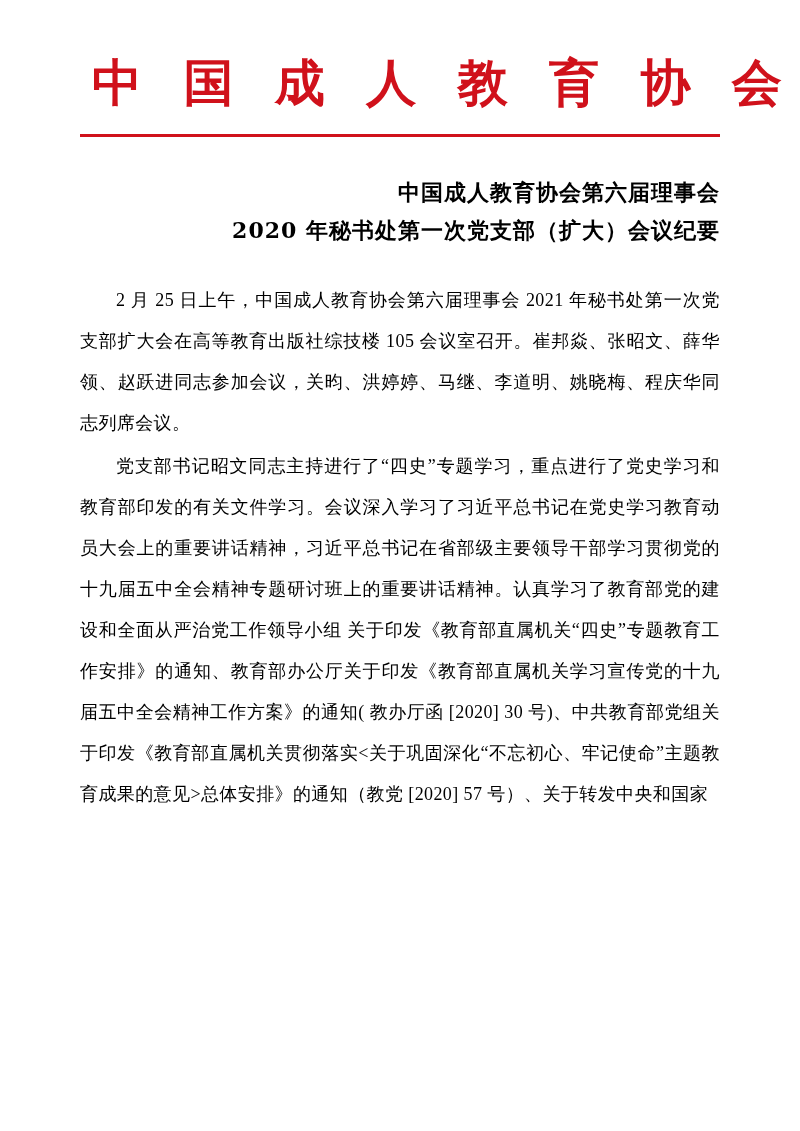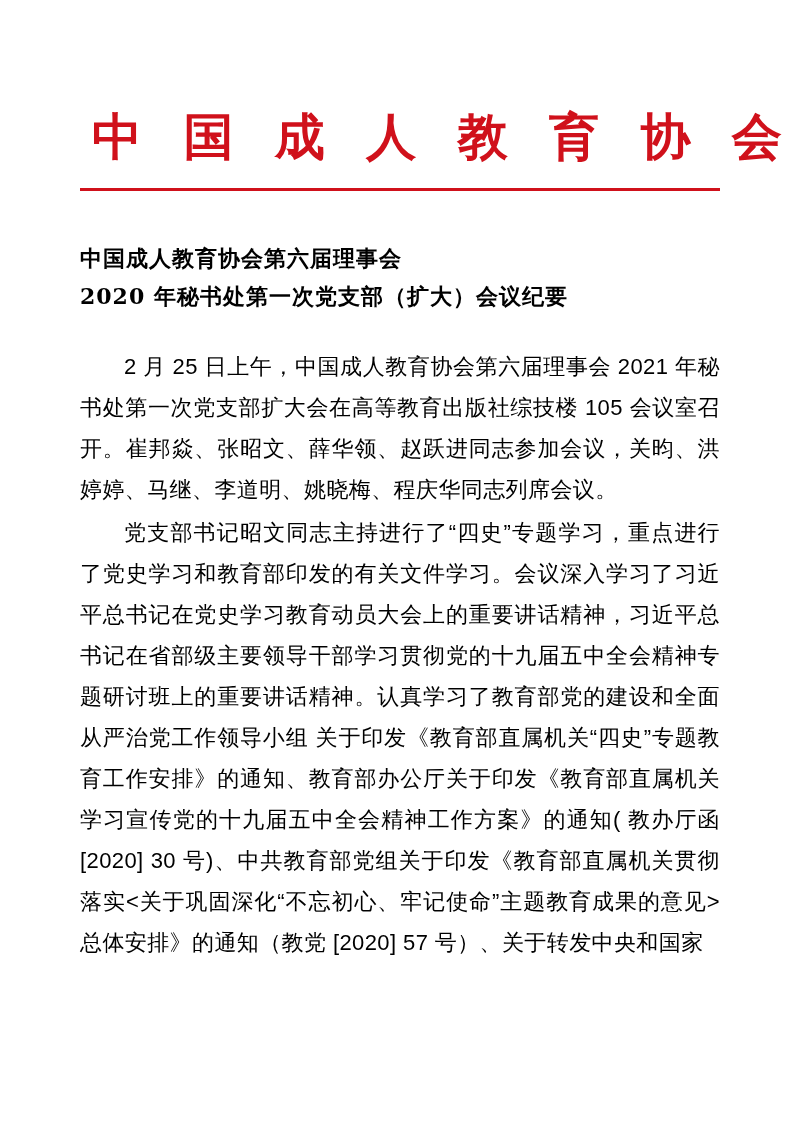--- a/index.html
+++ b/index.html
@@ -17,21 +17,21 @@
   .page {
     position: relative;
     width: 800px;
     height: 1131px;
     box-sizing: border-box;
     padding: 0 80px;
   }
 
   
   .masthead {
-    padding-top: 108px;
+    padding-top: 54px;
     text-align: center;
   }
   .masthead-title {
     color: #d0111b;
     font-family: "DejaVu Serif", "Liberation Serif", serif;
     font-weight: bold;
     font-size: 50px;
     letter-spacing: 12px;
     line-height: 1.15;
     white-space: nowrap;
@@ -39,40 +39,40 @@
   }
   .masthead-rule {
     margin-top: 22px;
     height: 3px;
     background: #d0111b;
     width: 100%;
   }
 
   
   .doc-title {
-    margin-top: 48px;
-    text-align: left;
+    margin-top: 36px;
+    text-align: right;
     font-family: "DejaVu Serif", "Liberation Serif", serif;
     font-weight: bold;
     font-size: 22px;
     line-height: 1.75;
     letter-spacing: 1px;
   }
   .doc-title-line {
     display: block;
     white-space: nowrap;
   }
 
   
   .body-copy {
     margin-top: 30px;
   }
   .para {
-    font-family: Liberation Sans, sans-serif;
-    font-size: 22px;
+    font-family: Liberation Serif, serif;
+    font-size: 18px;
     line-height: 41px;
     text-align: justify;
     text-align-last: left;
     text-indent: 2em;
     margin: 0 0 2px 0;
     letter-spacing: 0.4px;
   }
 </style>
 </head>
 <body>

